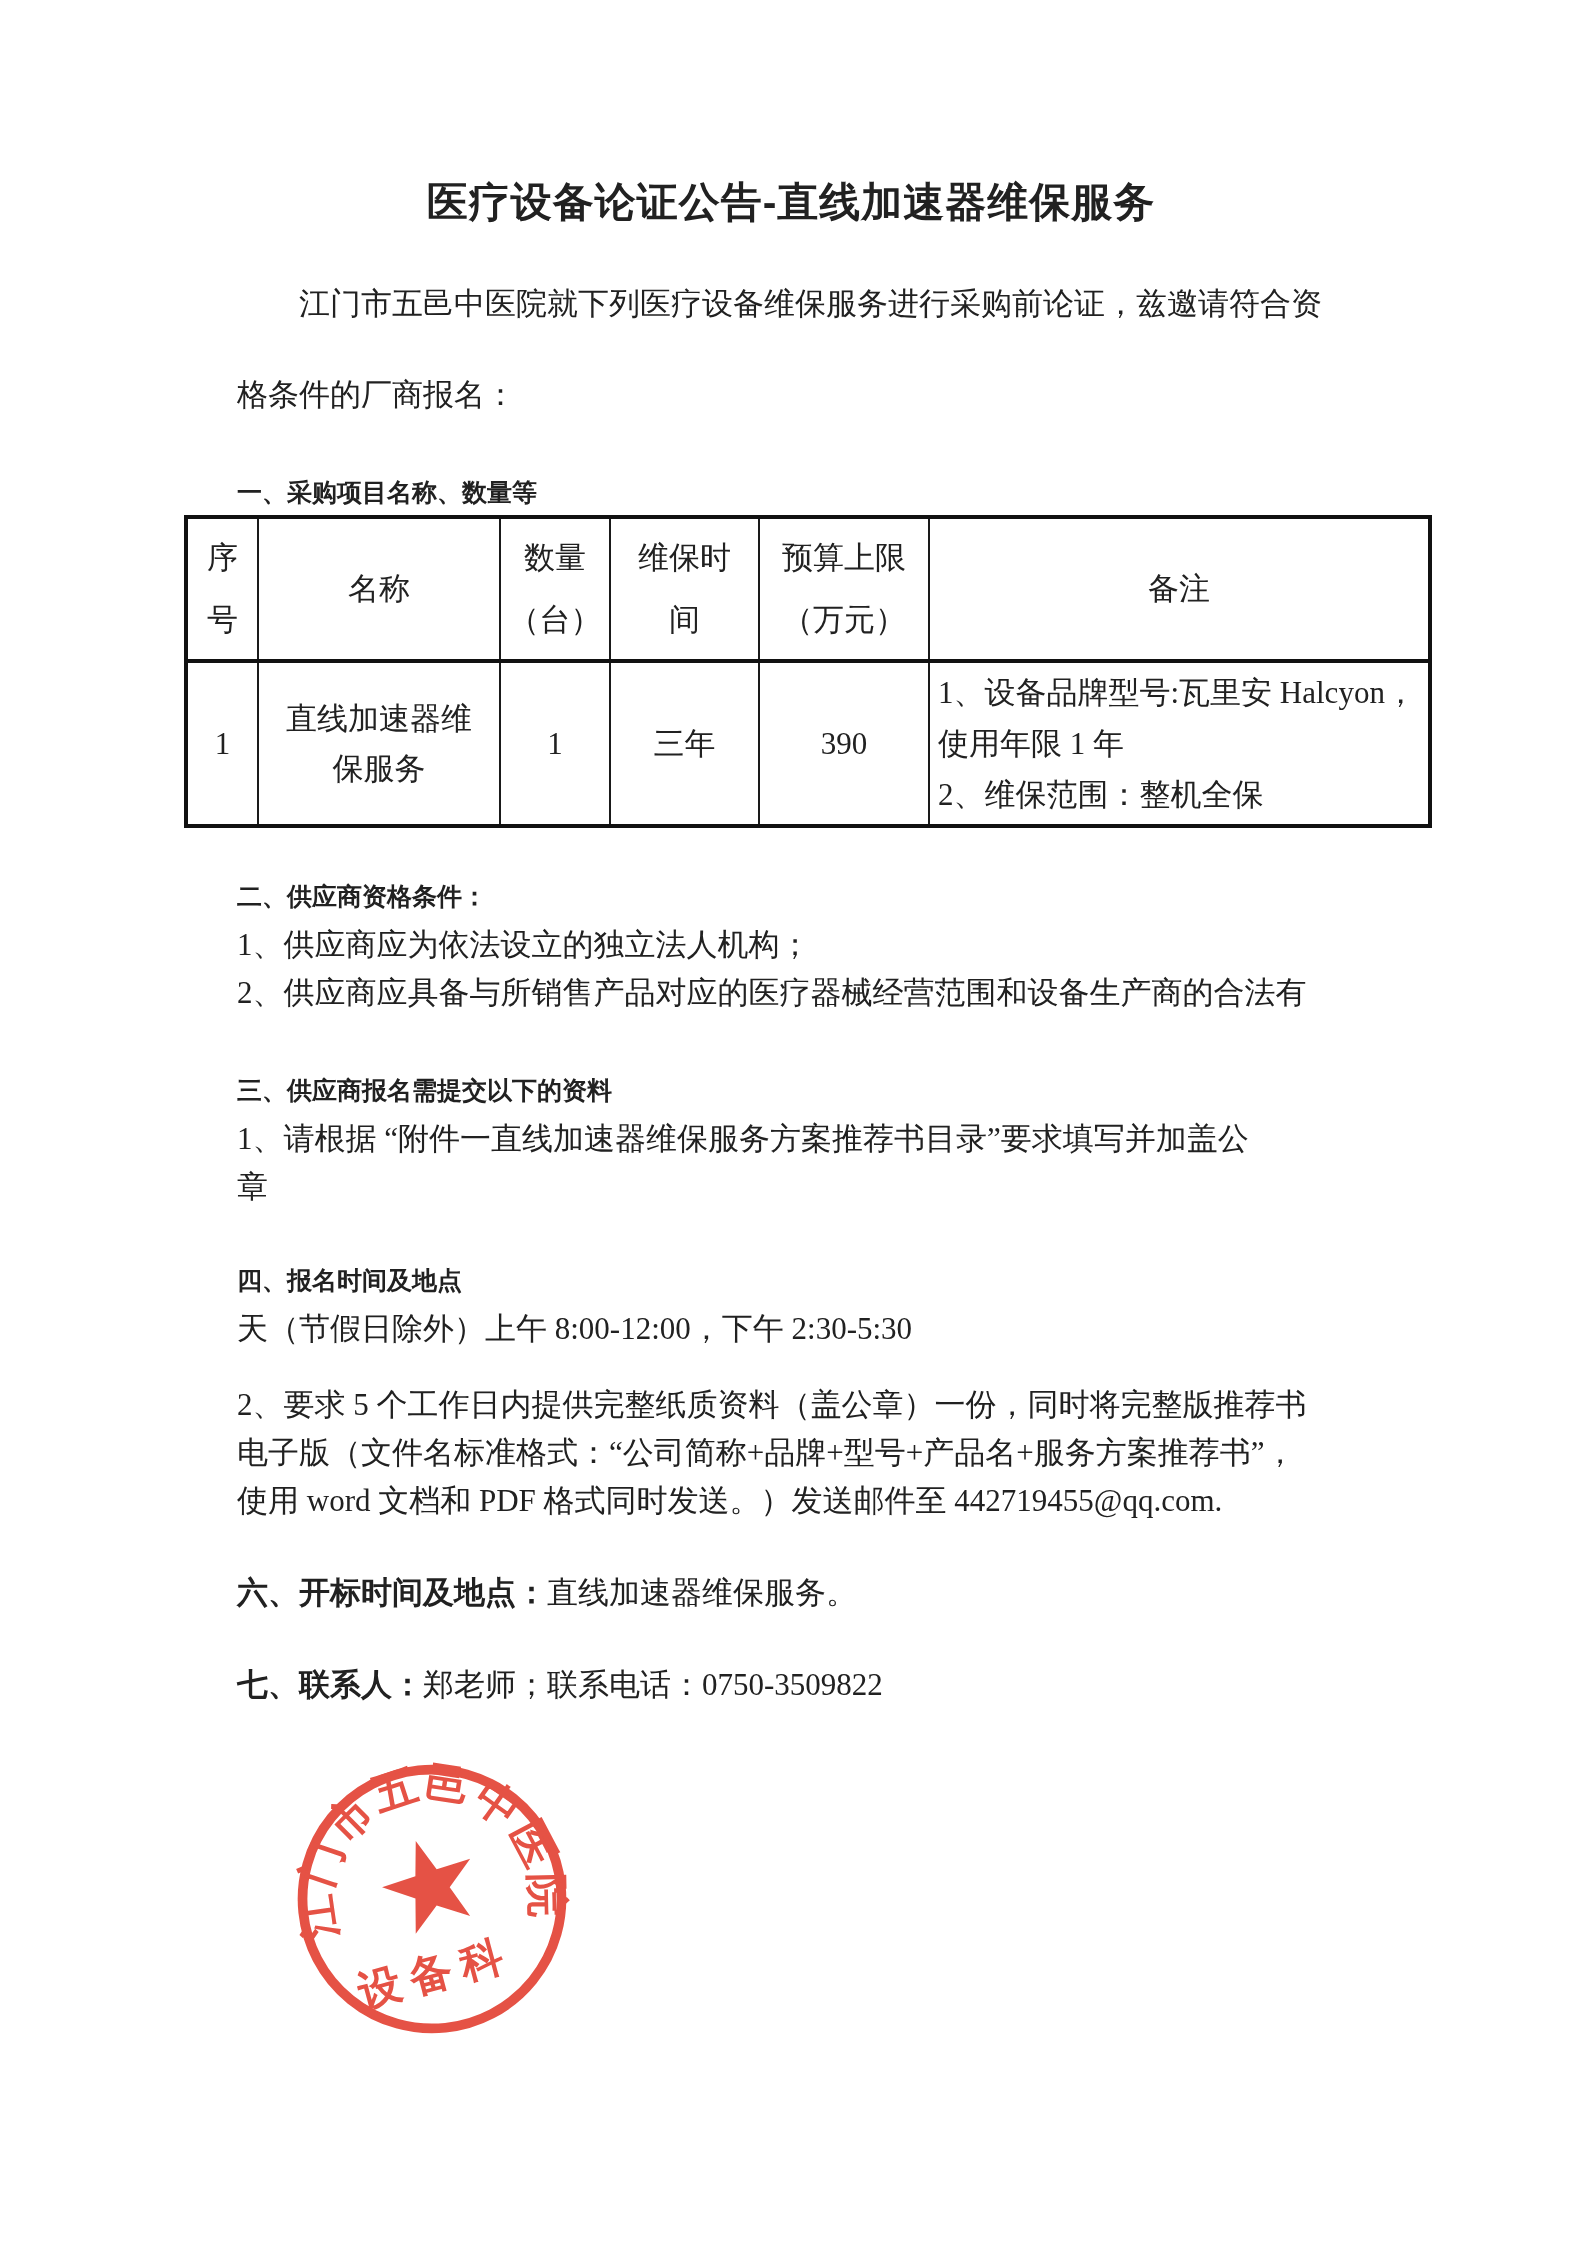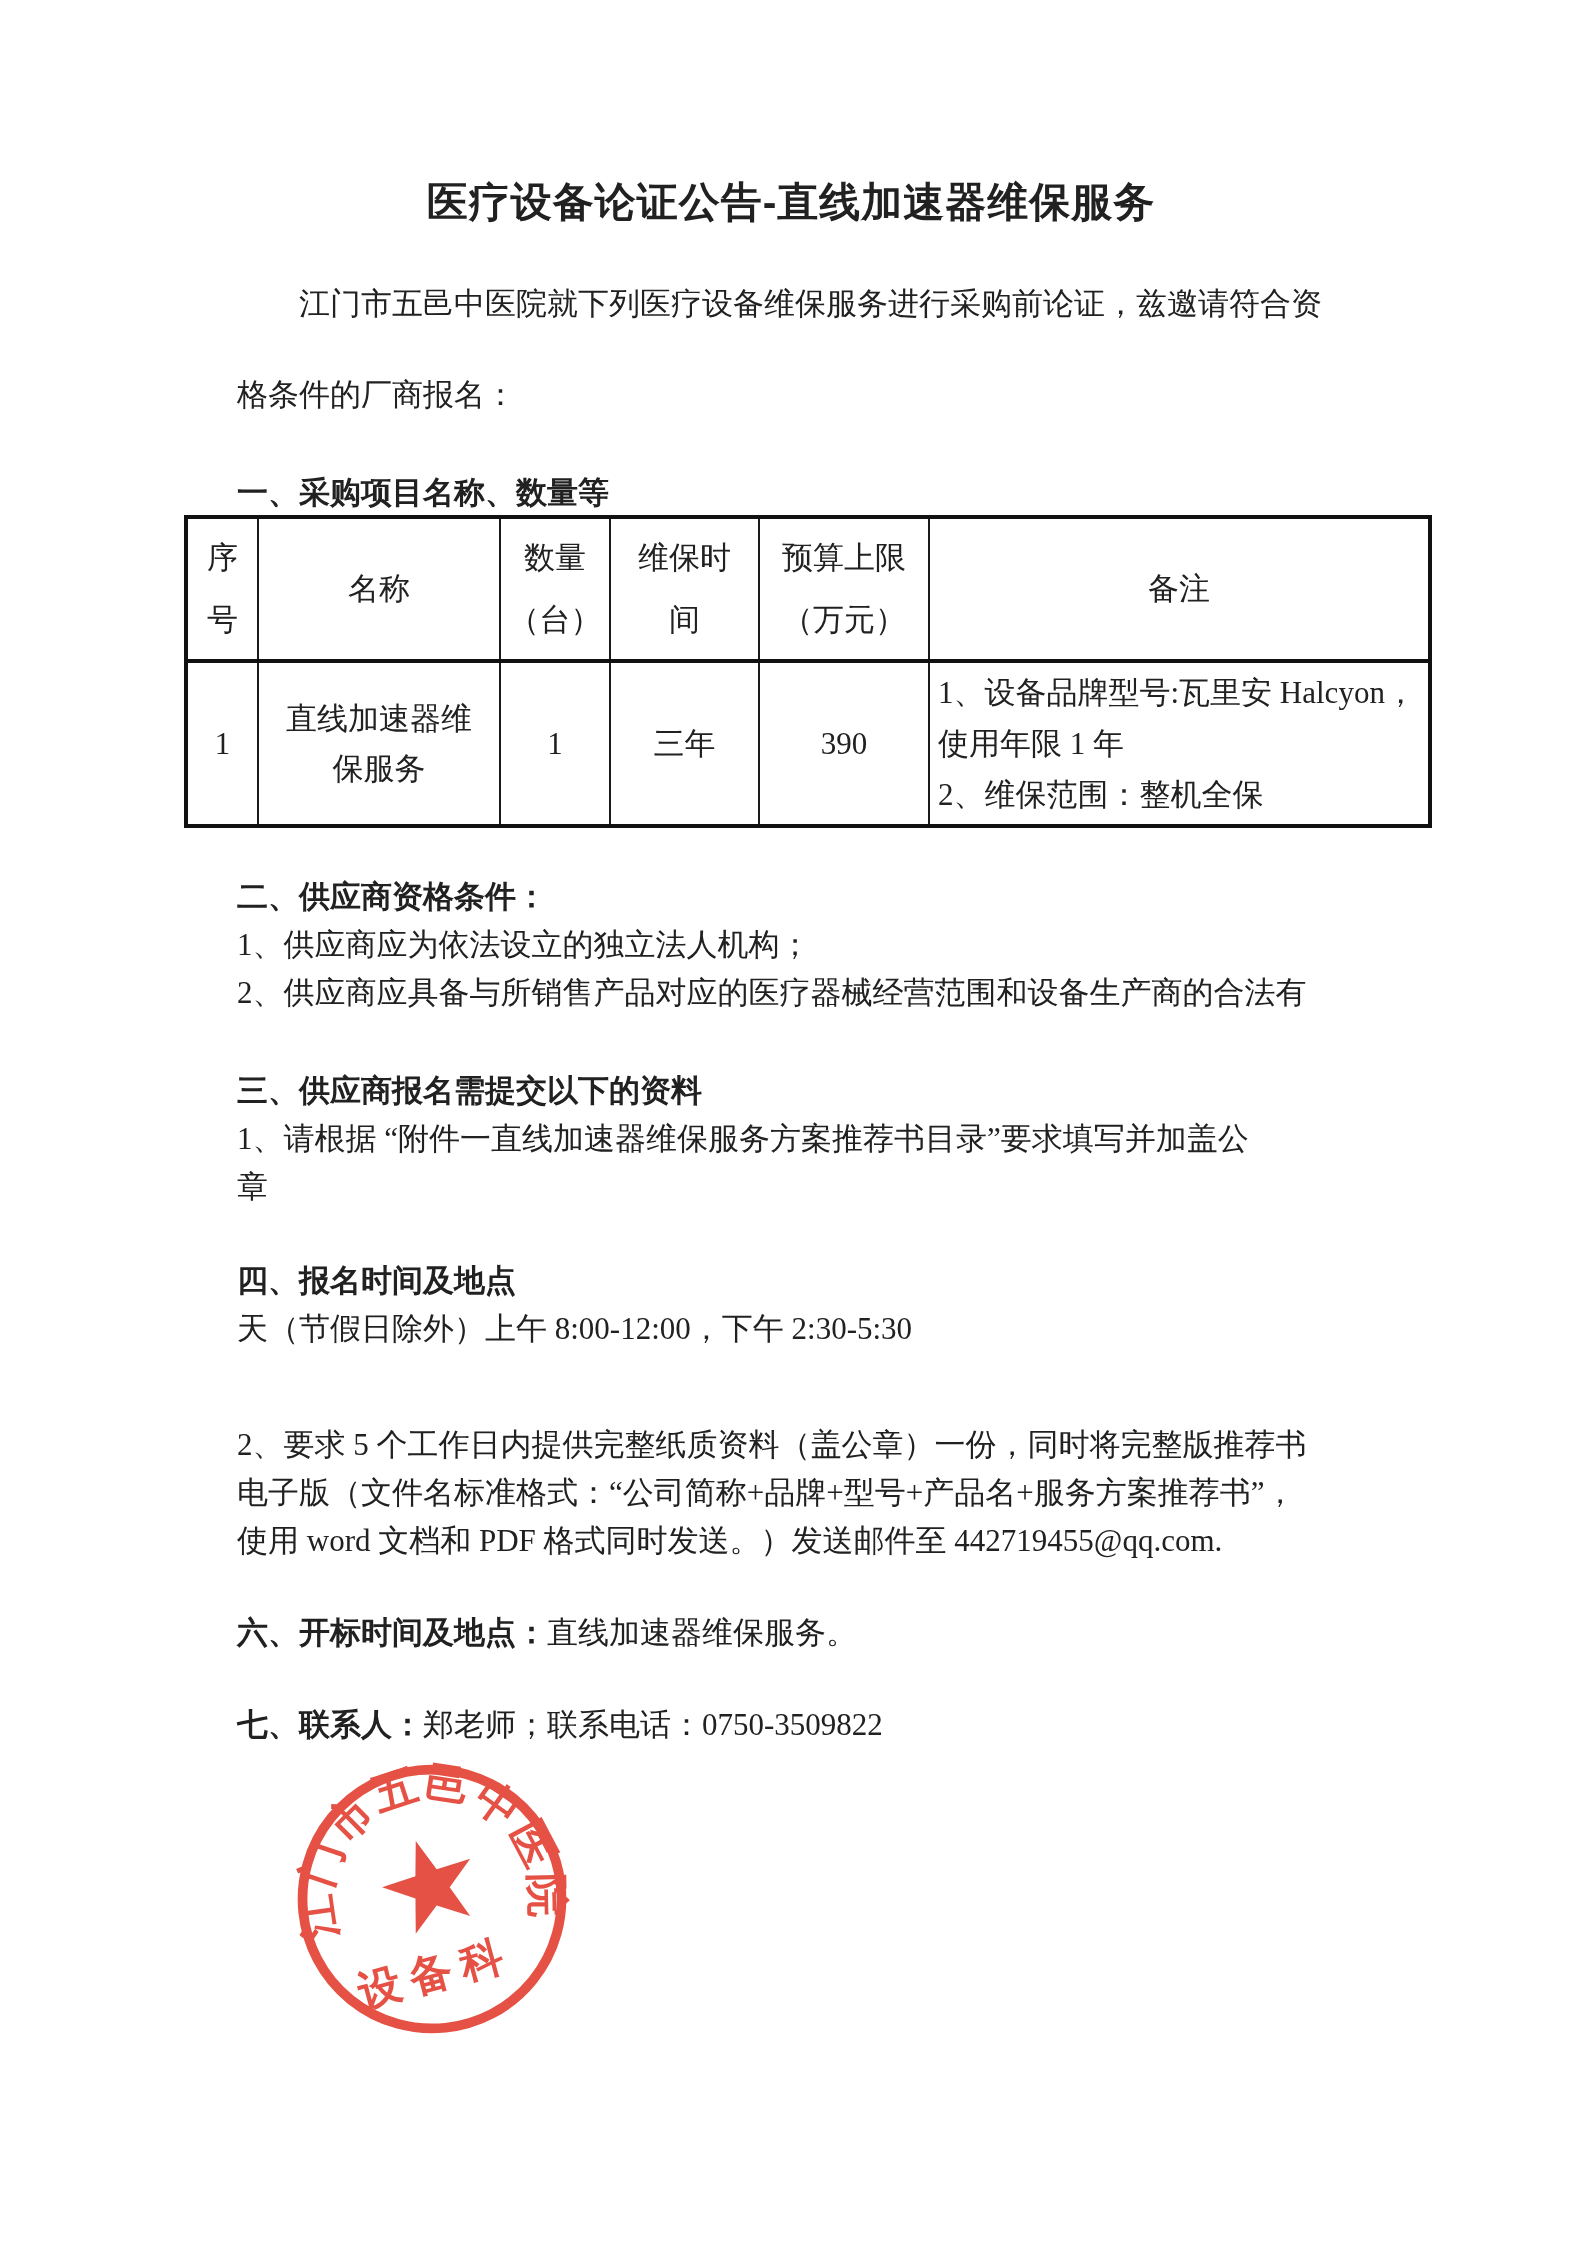--- a/index.html
+++ b/index.html
@@ -22,28 +22,28 @@
     font-weight:bold;
     text-align:center;
     font-family:"Liberation Sans","DejaVu Sans",sans-serif;
     letter-spacing:1px;
   }
   .para{font-size:31px;}
   .tline{white-space:nowrap;}
   .intro{margin-top:28px;line-height:91px;}
   .intro .tline:first-child{text-indent:62px;}
   .sec-heading{
-    font-size:31px;font-weight:bold;line-height:48px;white-space:nowrap;
+    font-size:25px;font-weight:bold;line-height:48px;white-space:nowrap;
   }
   .h1{margin-top:29px;}
   .body-lines{line-height:48px;}
   .gap45{margin-top:45px;}
   .gap50{margin-top:50px;}
   .gap46{margin-top:46px;}
-  .gap52{margin-top:68px;}
+  .gap52{margin-top:28px;}
   .gap44{margin-top:44px;}
   .inline-line{font-size:31px;line-height:48px;white-space:nowrap;}
   .inline-line .lbl{font-weight:bold;}
 
   table.ptable{
     border-collapse:collapse;
     table-layout:fixed;
     width:1222px;
     margin-left:-53px;
     margin-top:-2px;

